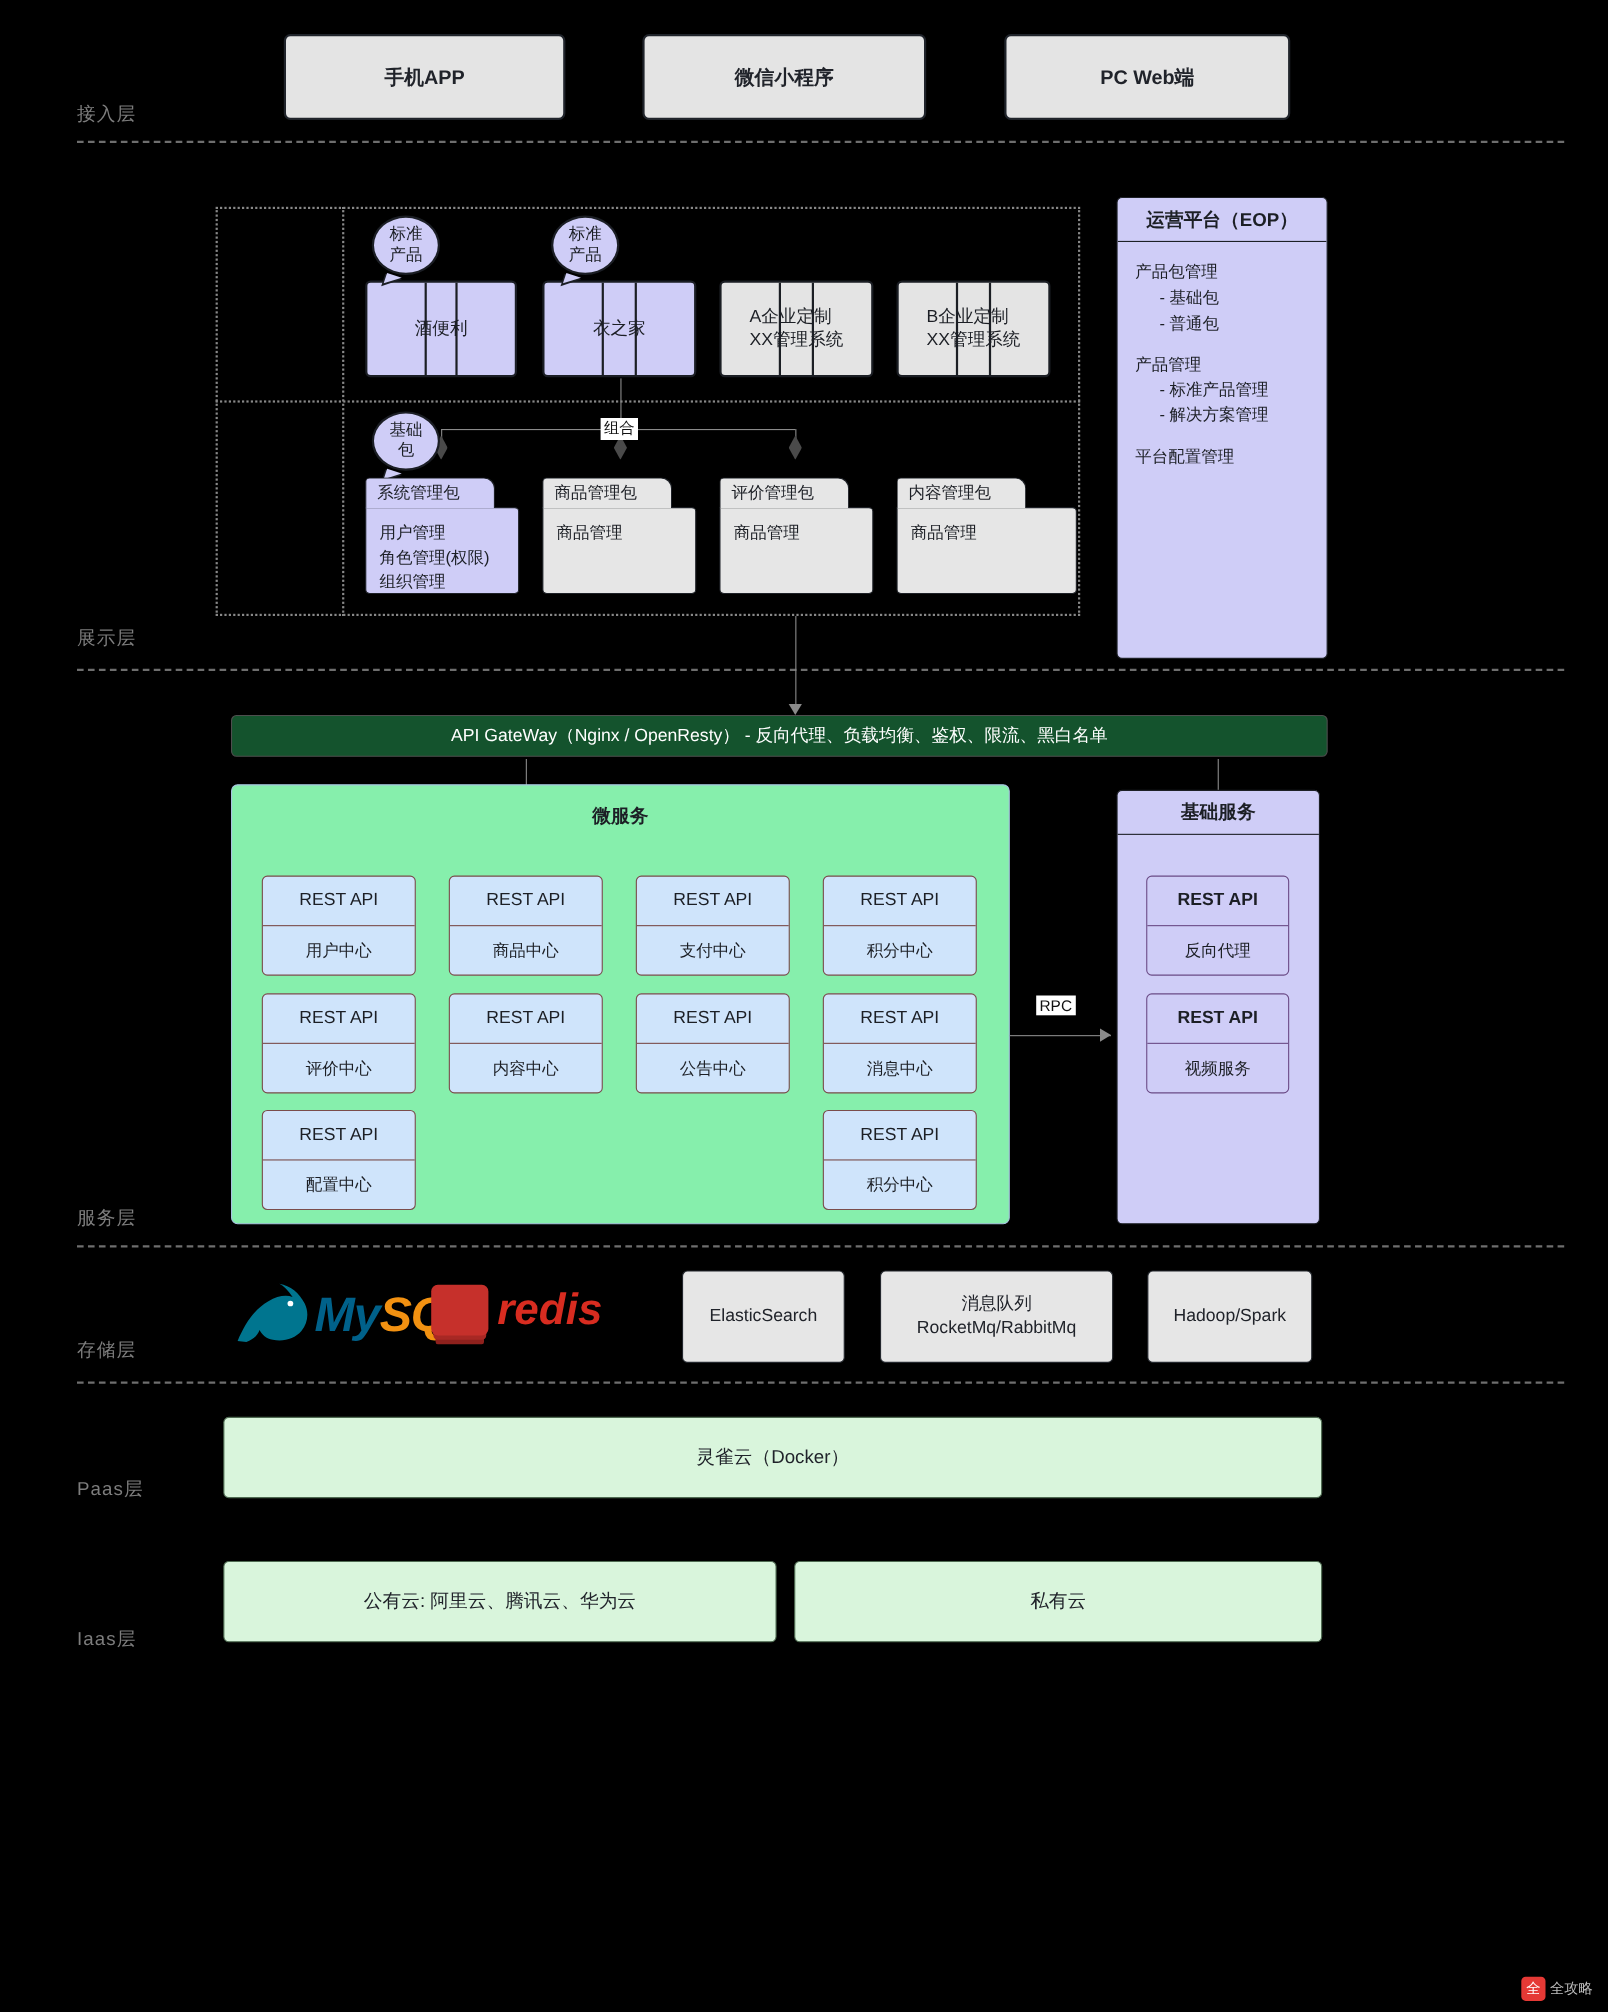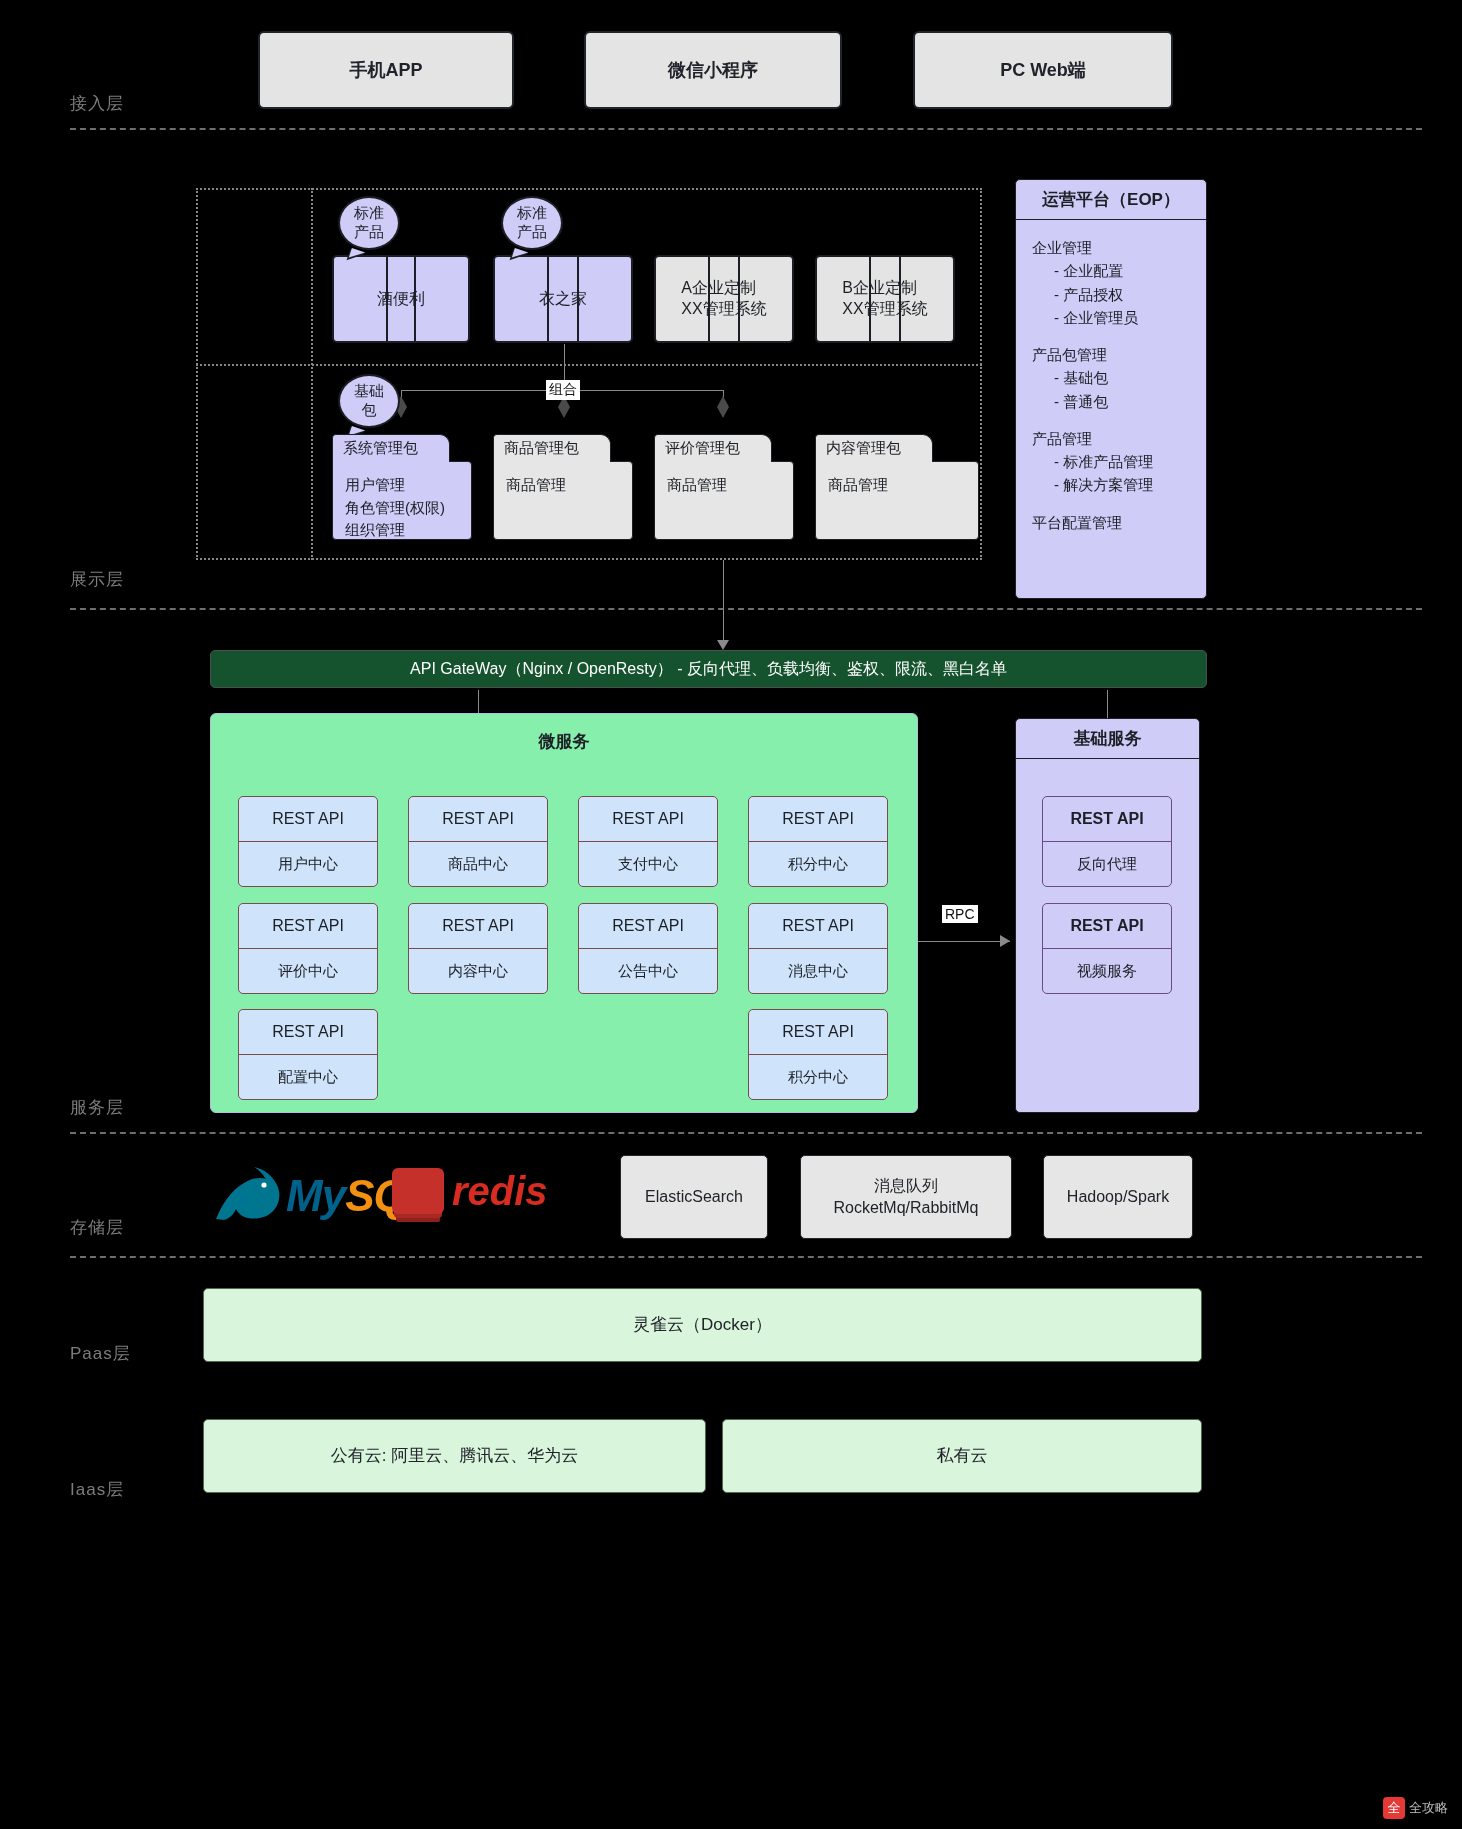--- a/index.html
+++ b/index.html
@@ -290,26 +290,20 @@
   <div class="pkg" style="left:815px; top:434px; width:164px; height:106px;">
     <div class="tab">内容管理包</div>
     <div class="body">
       <div>商品管理</div>
     </div>
   </div>
 
   <div class="panel" style="left:1015px; top:155px; width:192px; height:420px;margin-top:24px;">
     <div class="phead">运营平台（EOP）</div>
     <div class="pbody">
-      <div class="grp">
-        <div>企业管理</div>
-        <div class="sub">- 企业配置</div>
-        <div class="sub">- 产品授权</div>
-        <div class="sub">- 企业管理员</div>
-      </div>
       <div class="grp">
         <div>产品包管理</div>
         <div class="sub">- 基础包</div>
         <div class="sub">- 普通包</div>
       </div>
       <div class="grp">
         <div>产品管理</div>
         <div class="sub">- 标准产品管理</div>
         <div class="sub">- 解决方案管理</div>
       </div>

